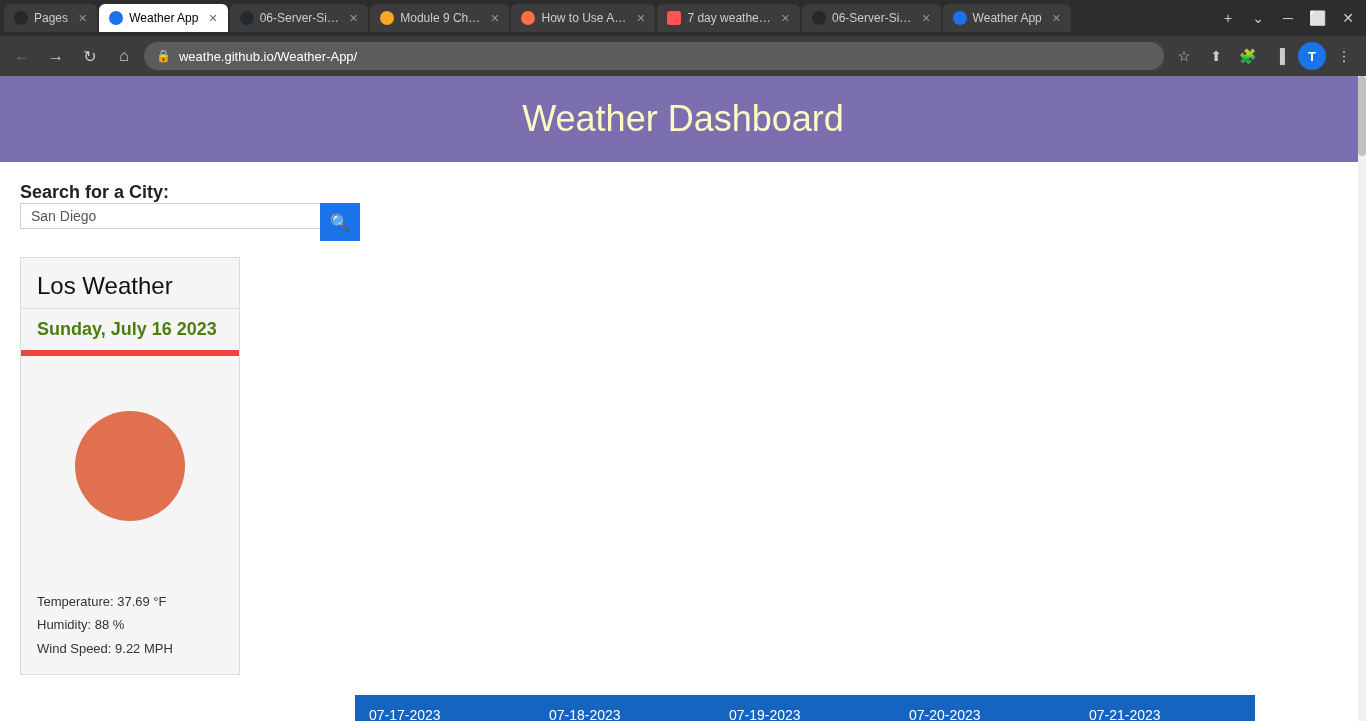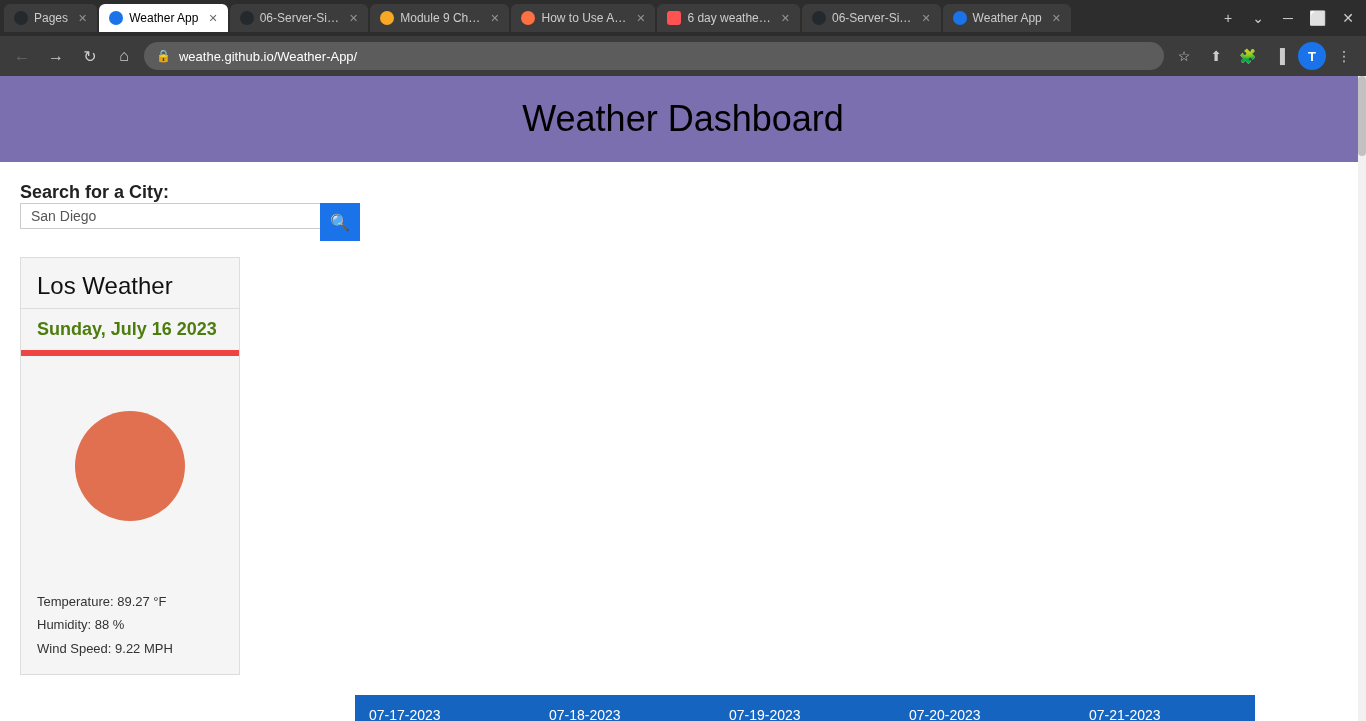--- a/index.html
+++ b/index.html
@@ -154,21 +154,21 @@
     }
 
     .weather-header {
       background: #7B6FB0;
       text-align: center;
       padding: 22px 0;
     }
 
     .weather-header h1 {
       font-size: 36px;
-      color: #000000;
+      color: #fef9c3;
       font-weight: 500;
     }
 
     .main-layout {
       display: flex;
       padding: 20px 0 0 20px;
       gap: 20px;
     }
 
     .sidebar {
@@ -332,21 +332,21 @@
     </div>
 
     <div class="tab">
       <div class="tab-icon" style="background:#FF7043;"></div>
       <span>How to Use A…</span>
       <span class="tab-close">✕</span>
     </div>
 
     <div class="tab">
       <div class="tab-icon" style="background:#FF5252; border-radius:3px;"></div>
-      <span>6 day weathe…</span>
+      <span>7 day weathe…</span>
       <span class="tab-close">✕</span>
     </div>
 
     <div class="tab">
       <div class="tab-icon" style="background:#24292e;"></div>
       <span>06-Server-Si…</span>
       <span class="tab-close">✕</span>
     </div>
 
     <div class="tab">
@@ -402,21 +402,21 @@
           </button>
         </div>
 
         <div class="current-weather-card">
           <div class="city-name">Los Weather</div>
           <div class="date-display">Sunday, July 16 2023</div>
           <div class="weather-icon-area">
             <div class="sun-icon"></div>
           </div>
           <div class="weather-details">
-            <div>Temperature: 89.27 °F</div>
+            <div>Temperature: 37.69 °F</div>
             <div>Humidity: 88 %</div>
             <div>Wind Speed: 9.22 MPH</div>
           </div>
         </div>
       </div>
     </div>
 
     <div class="bottom-section">
 
       <div class="forecast-card">

